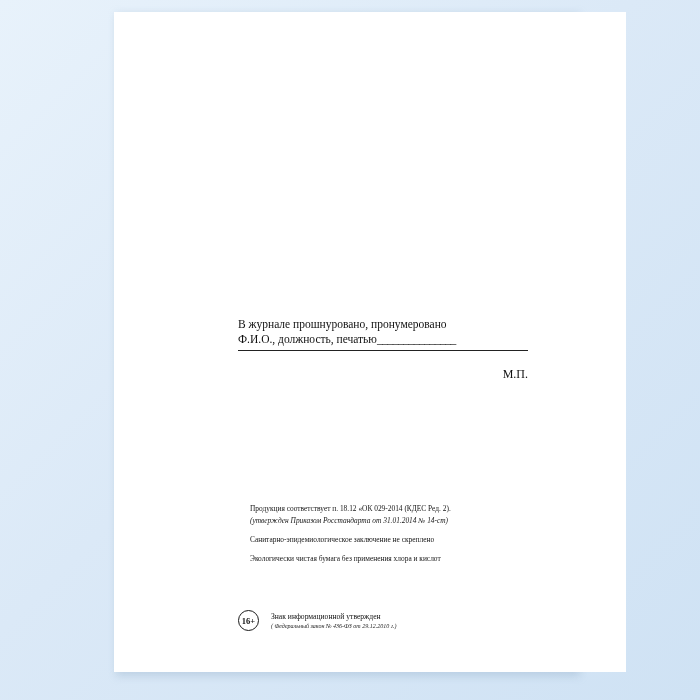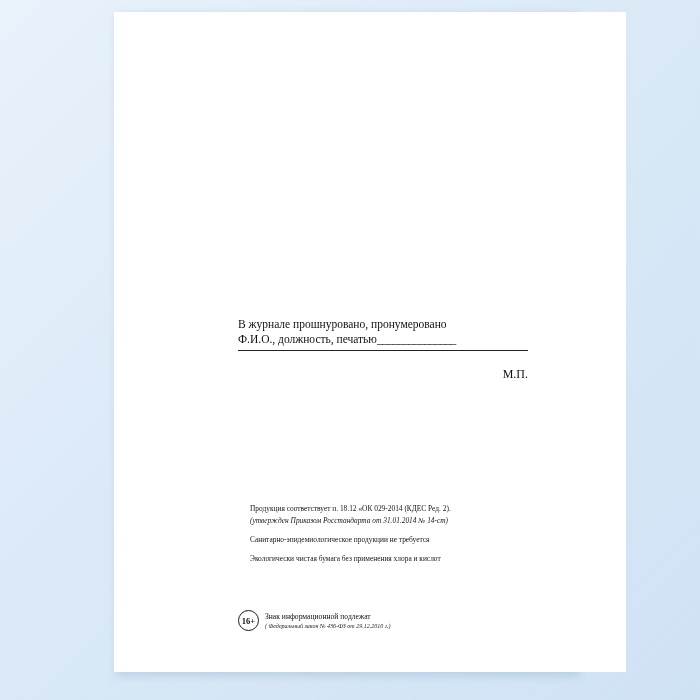--- a/index.html
+++ b/index.html
@@ -84,21 +84,21 @@
   .legal-p i {
     text-align: center;
   }
 
   .age-row {
     position: absolute;
     left: 124px;
     top: 597px;
     display: flex;
     align-items: flex-end;
-    gap: 6px;
+    gap: 12px;
   }
   .age-badge {
     width: 19px;
     height: 19px;
     border: 1px solid #1a1a1a;
     border-radius: 50%;
     display: flex;
     align-items: center;
     justify-content: center;
     font-size: 8.5px;
@@ -133,25 +133,25 @@
   <div class="stamp-block">
     <div class="stamp-line">В журнале прошнуровано, пронумеровано</div>
     <div class="stamp-line"><span>Ф.И.О., должность, печатью</span><span class="fill">_______________</span></div>
     <div class="rule"></div>
     <div class="mp">М.П.</div>
   </div>
 
   <div class="legal-block">
     <div class="legal-p tight">Продукция соответствует п. 18.12 «ОК 029-2014 (КДЕС Ред. 2).</div>
     <div class="legal-p"><i>(утвержден Приказом Росстандарта от 31.01.2014 № 14-ст)</i></div>
-    <div class="legal-p">Санитарно-эпидемиологическое продукции не требуется</div>
+    <div class="legal-p">Санитарно-эпидемиологическое заключение не скреплено</div>
     <div class="legal-p">Экологически чистая бумага без применения хлора и кислот</div>
   </div>
 
   <div class="age-row">
     <div class="age-badge">16+</div>
     <div class="age-text">
-      <div class="age-title">Знак информационной подлежат</div>
+      <div class="age-title">Знак информационной утвержден</div>
       <div class="age-sub">( Федеральный закон № 436-ФЗ от 29.12.2010 г.)</div>
     </div>
   </div>
 
 </div>
 
 </body></html>

